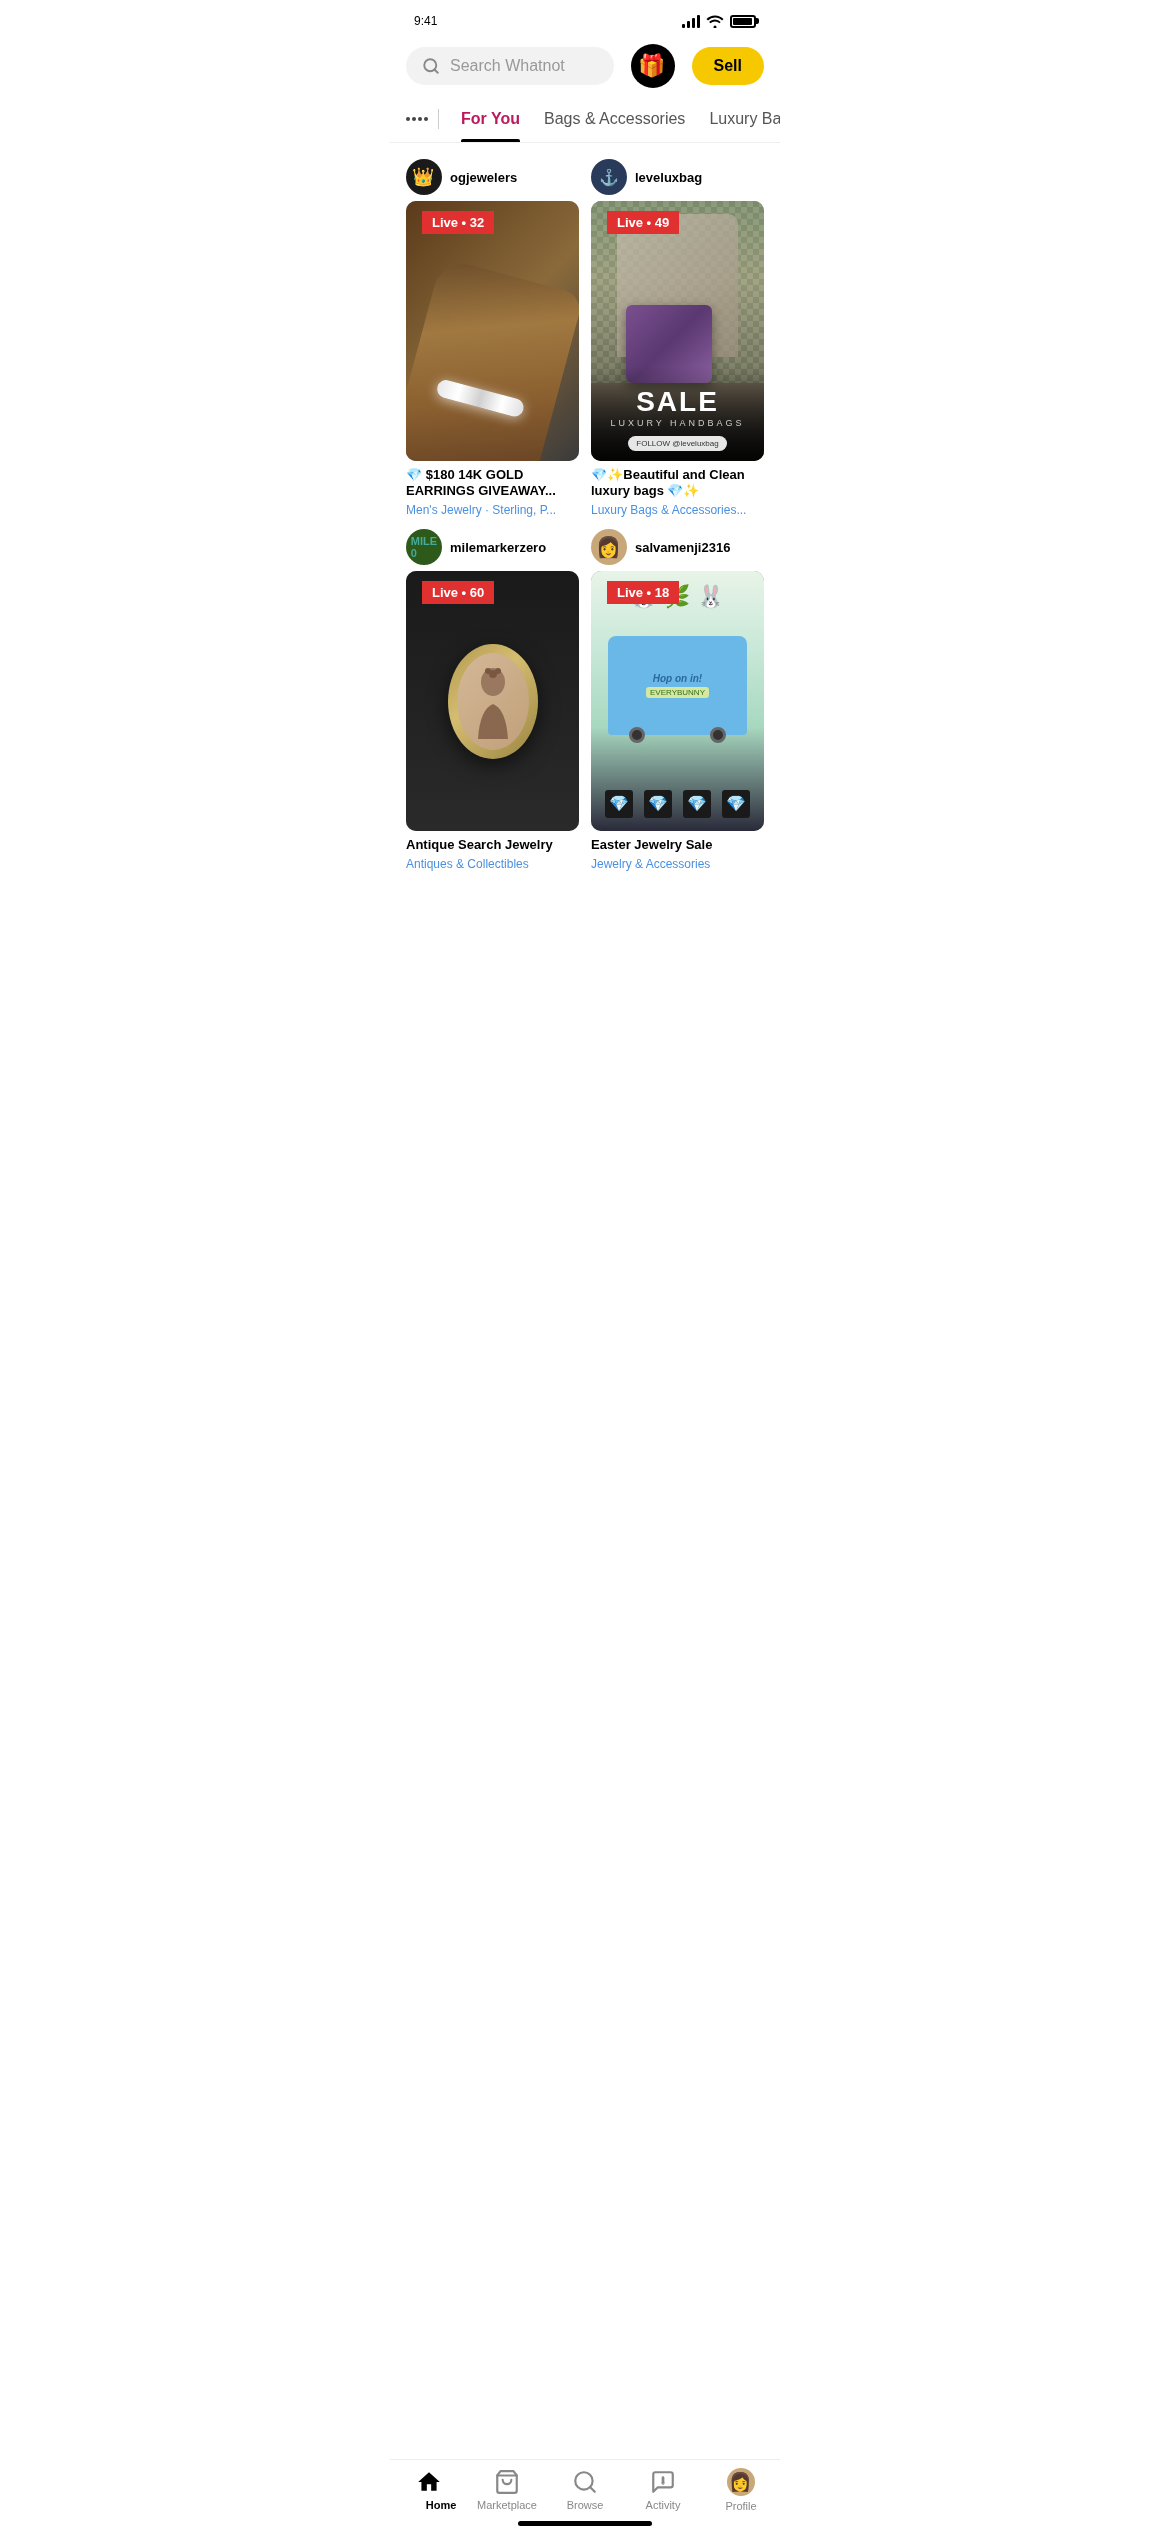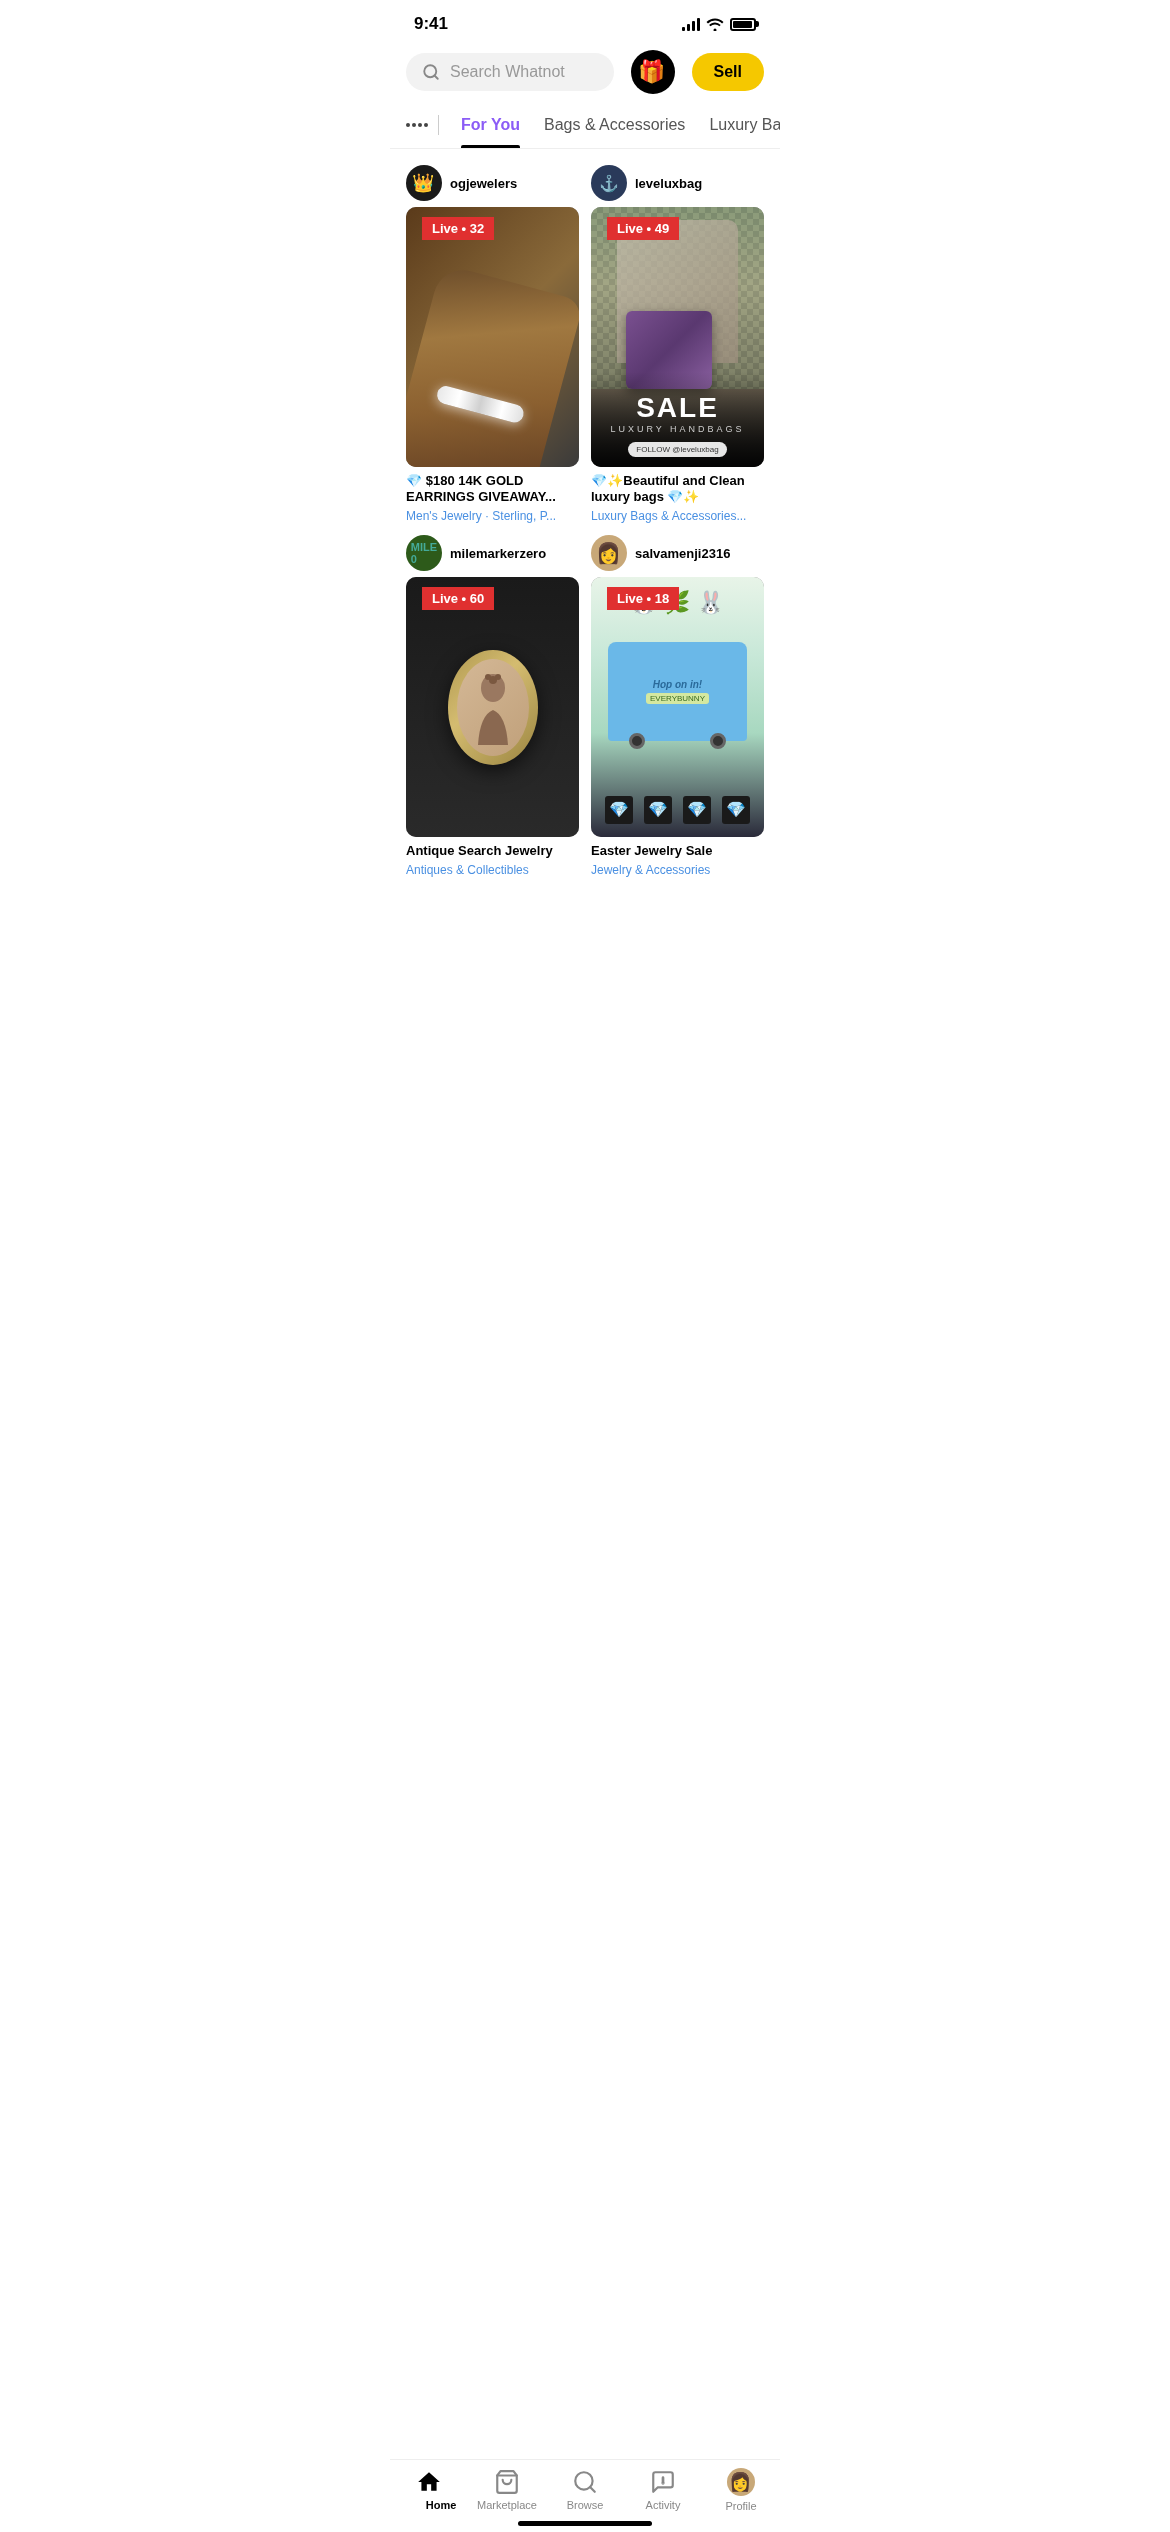--- a/index.html
+++ b/index.html
@@ -16,22 +16,22 @@
 
     
     .status-bar {
       display: flex;
       justify-content: space-between;
       align-items: center;
       padding: 14px 24px 8px;
       background: #fff;
     }
     .status-time {
-      font-size: 17px;
-      font-weight: 700;
+      font-size: 12px;
+      font-weight: 400;
       color: #000;
     }
     .status-icons {
       display: flex;
       align-items: center;
       gap: 6px;
     }
     .signal-bars {
       display: flex;
       align-items: flex-end;
@@ -162,21 +162,21 @@
       padding: 14px 12px;
       font-size: 16px;
       color: #555;
       white-space: nowrap;
       cursor: pointer;
       flex-shrink: 0;
       position: relative;
     }
     .tab-item.active {
       font-weight: 700;
-      color: #8b5cf6;
+      color: #be185d;
     }
     .tab-item.active::after {
       content: '';
       position: absolute;
       bottom: 0;
       left: 12px;
       right: 12px;
       height: 3px;
       background: #000;
       border-radius: 2px 2px 0 0;

